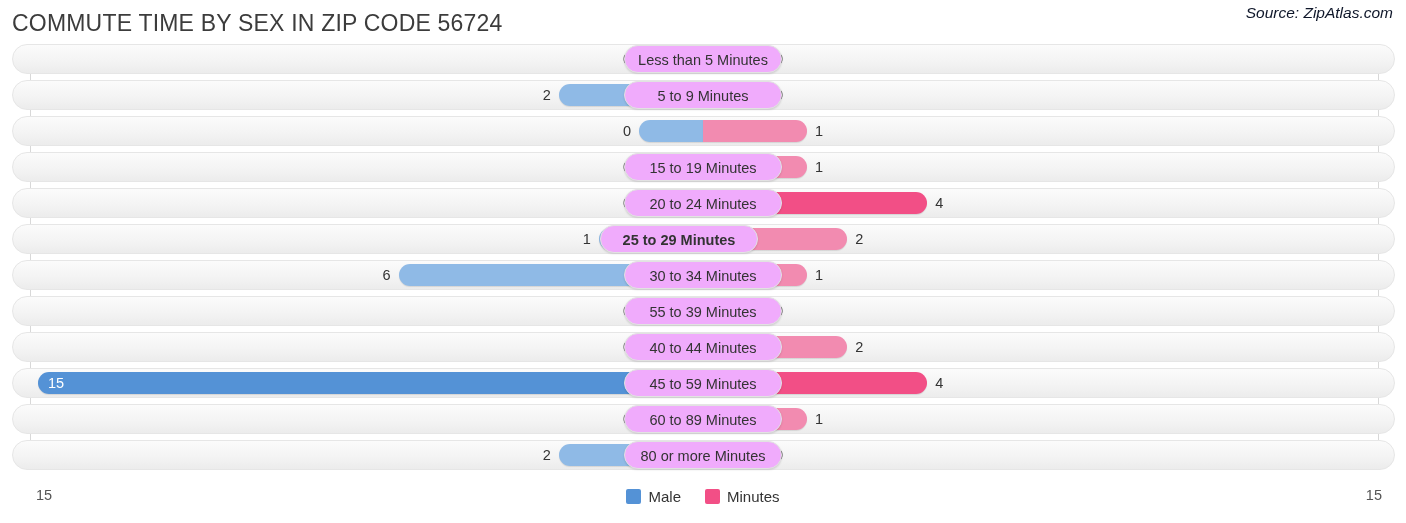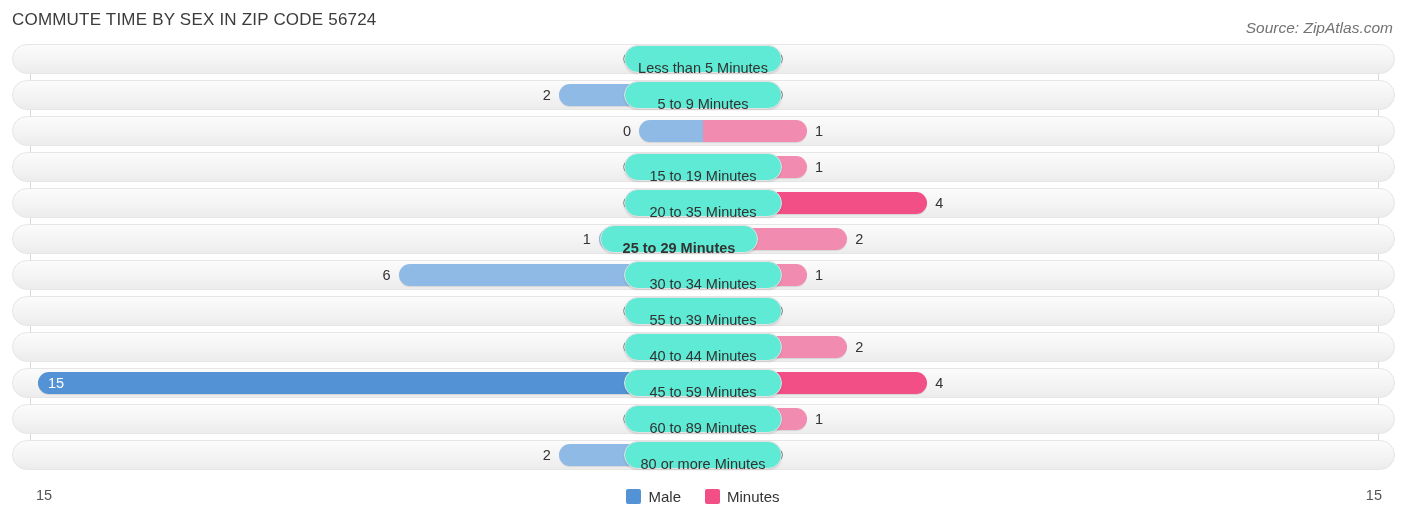--- a/index.html
+++ b/index.html
@@ -18,33 +18,33 @@
 
   
   .header {
     position: relative;
     height: 44px;
   }
   .chart-title {
     position: absolute;
     left: 12px;
     top: 10px;
-    font-size: 17px;
+    font-size: 23px;
     letter-spacing: .2px;
     color: #3c3c3c;
     font-weight: 400;
     white-space: nowrap;
   }
   .source {
     position: absolute;
     right: 13px;
-    top: 19px;
+    top: 4px;
     font-size: 15.5px;
     font-style: italic;
-    color: #737373;
+    color: #0f172a;
     white-space: nowrap;
   }
 
   
   .plot {
     position: absolute;
     left: 0;
     top: 44px;
     width: 1406px;
     height: 440px;
@@ -132,30 +132,30 @@
   .val.inside {
     color: #ffffff;
   }
 
   
   .pill {
     position: absolute;
     top: 1px;
     height: 28px;
     line-height: 28px;
-    background: #5eead4;
+    background: #f0abfc;
     border: 1px solid #e2e2e2;
     border-radius: 14px;
     box-shadow: 0 1px 2px rgba(0,0,0,.13);
     font-size: 14.5px;
     color: #333;
     text-align: center;
     white-space: nowrap;
     box-sizing: border-box;
-    padding: 8px 13px;
+    padding: 0 13px;
   }
 
   
   .footer {
     position: absolute;
     left: 0;
     top: 484px;
     width: 1406px;
     height: 39px;
   }
@@ -245,21 +245,21 @@
           <div class="pill" style="left: 624px; width: 158px;">15 to 19 Minutes</div>
         </div>
       </div>
       <div class="row">
         <div class="track"></div>
         <div class="bars">
           <div class="bar male" style="left: 639px; width: 64px;"></div>
           <div class="bar female hi" style="left: 703px; width: 224.267px;"></div>
           <div class="val male-val" style="left: 577px; width: 54px;">0</div>
           <div class="val female-val" style="left: 935.267px; width: 54px;">4</div>
-          <div class="pill" style="left: 624px; width: 158px;">20 to 35 Minutes</div>
+          <div class="pill" style="left: 624px; width: 158px;">20 to 24 Minutes</div>
         </div>
       </div>
       <div class="row">
         <div class="track"></div>
         <div class="bars">
           <div class="bar male" style="left: 598.933px; width: 104.067px;"></div>
           <div class="bar female" style="left: 703px; width: 144.133px;"></div>
           <div class="val male-val" style="left: 536.933px; width: 54px;">1</div>
           <div class="val female-val" style="left: 855.133px; width: 54px;">2</div>
           <div class="pill" style="left: 600px; width: 158px; font-weight: bold;">25 to 29 Minutes</div>

